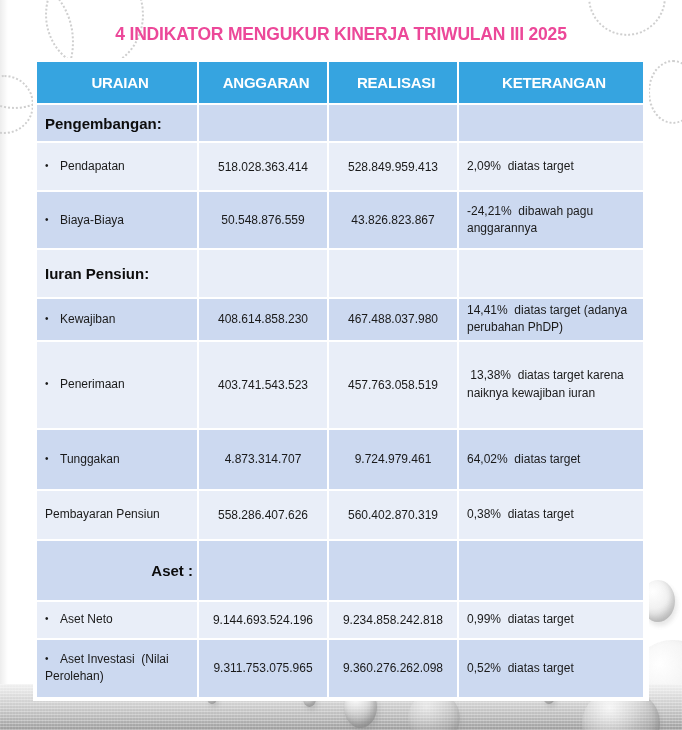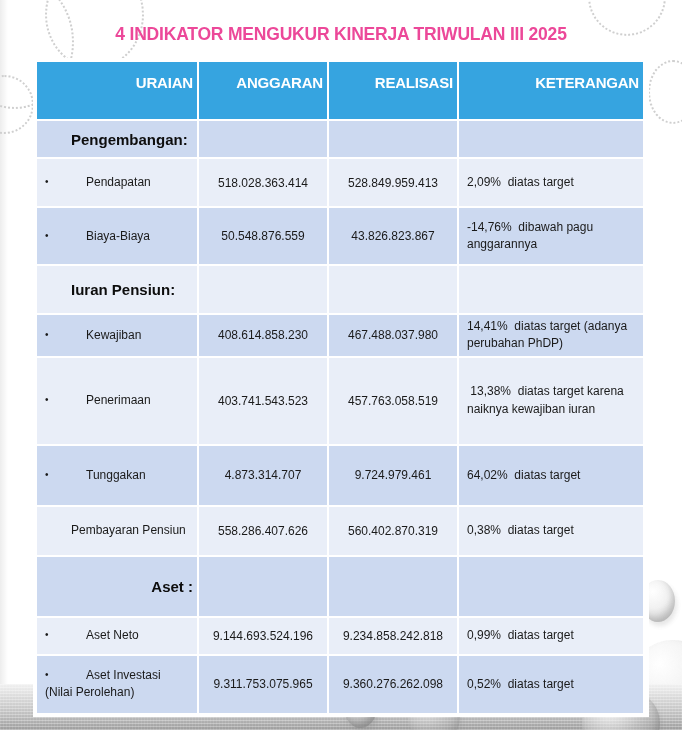--- a/index.html
+++ b/index.html
@@ -27,30 +27,30 @@
   .title{position:absolute;left:0;top:24px;width:682px;text-align:center;
     font-size:17.5px;font-weight:bold;color:#ec4899;letter-spacing:-.2px;margin:0;}
 
   
   .tbl-wrap{position:absolute;left:33px;top:58px;width:612px;background:#ffffff;padding:2px;}
   table{border-collapse:collapse;table-layout:fixed;width:608px;}
   col.c-uraian{width:162px;} col.c-anggaran{width:130px;}
   col.c-realisasi{width:130px;} col.c-ket{width:186px;}
   th,td{border:2px solid #ffffff;vertical-align:middle;}
   th{background:#36a4e0;color:#ffffff;font-size:15px;font-weight:bold;
-     text-align:right;padding:0 4px 16px 10px;height:41px;letter-spacing:-.2px;}
+     text-align:center;padding:0 4px 0 10px;height:41px;letter-spacing:-.2px;}
   td{font-size:12px;color:#1a1a1a;}
   tbody tr:nth-child(odd) td{background:#ccd9f0;}
   tbody tr:nth-child(even) td{background:#e9eef8;}
   td.col-uraian{padding:2px 4px 2px 8px;}
   td.col-num{text-align:center;padding:2px 4px;}
   td.col-ket{padding:3px 8px 3px 8px;white-space:pre-wrap;line-height:1.45;margin-top:44px;}
   tr.section td{font-weight:bold;font-size:15px;color:#0d0d0d;}
   .bullet{display:inline-block;width:15px;font-size:10px;vertical-align:1px;color:#1a1a1a;}
-  .u-label{white-space:pre-wrap;line-height:1.4;margin-left:26px;}
+  .u-label{white-space:pre-wrap;line-height:1.4;}
   
   tbody tr:nth-child(1) td{height:30px;}
   tbody tr:nth-child(2) td{height:41px;}
   tbody tr:nth-child(3) td{height:50px;}
   tbody tr:nth-child(4) td{height:41px;}
   tbody tr:nth-child(5) td{height:30px;}
   tbody tr:nth-child(6) td{height:80px;}
   tbody tr:nth-child(7) td{height:53px;}
   tbody tr:nth-child(8) td{height:42px;}
   tbody tr:nth-child(9) td{height:53px;text-align:right;}
@@ -108,21 +108,21 @@
           <tr class="item">
             <td class="col-uraian"><span class="bullet">•</span><span class="u-label">Pendapatan</span></td>
             <td class="col-num">518.028.363.414</td>
             <td class="col-num">528.849.959.413</td>
             <td class="col-ket">2,09%  diatas target</td>
           </tr>
           <tr class="item">
             <td class="col-uraian"><span class="bullet">•</span><span class="u-label">Biaya-Biaya</span></td>
             <td class="col-num">50.548.876.559</td>
             <td class="col-num">43.826.823.867</td>
-            <td class="col-ket">-14,76%  dibawah pagu anggarannya</td>
+            <td class="col-ket">-24,21%  dibawah pagu anggarannya</td>
           </tr>
           <tr class="section">
             <td class="col-uraian"><span class="u-label">Iuran Pensiun:</span></td>
             <td class="col-num"></td>
             <td class="col-num"></td>
             <td class="col-ket"></td>
           </tr>
           <tr class="item">
             <td class="col-uraian"><span class="bullet">•</span><span class="u-label">Kewajiban</span></td>
             <td class="col-num">408.614.858.230</td>

